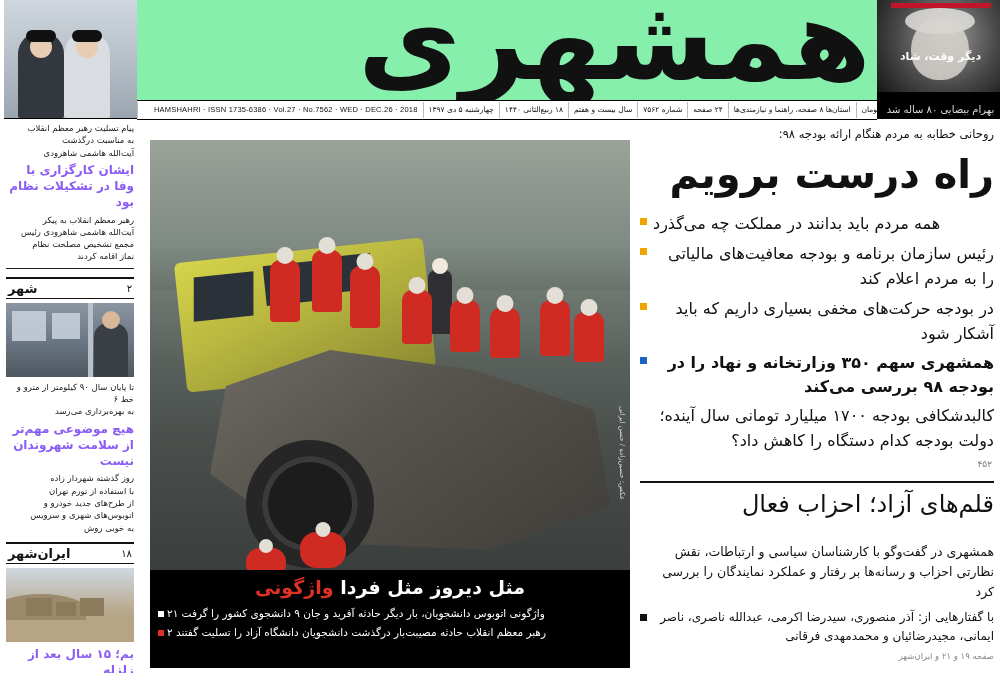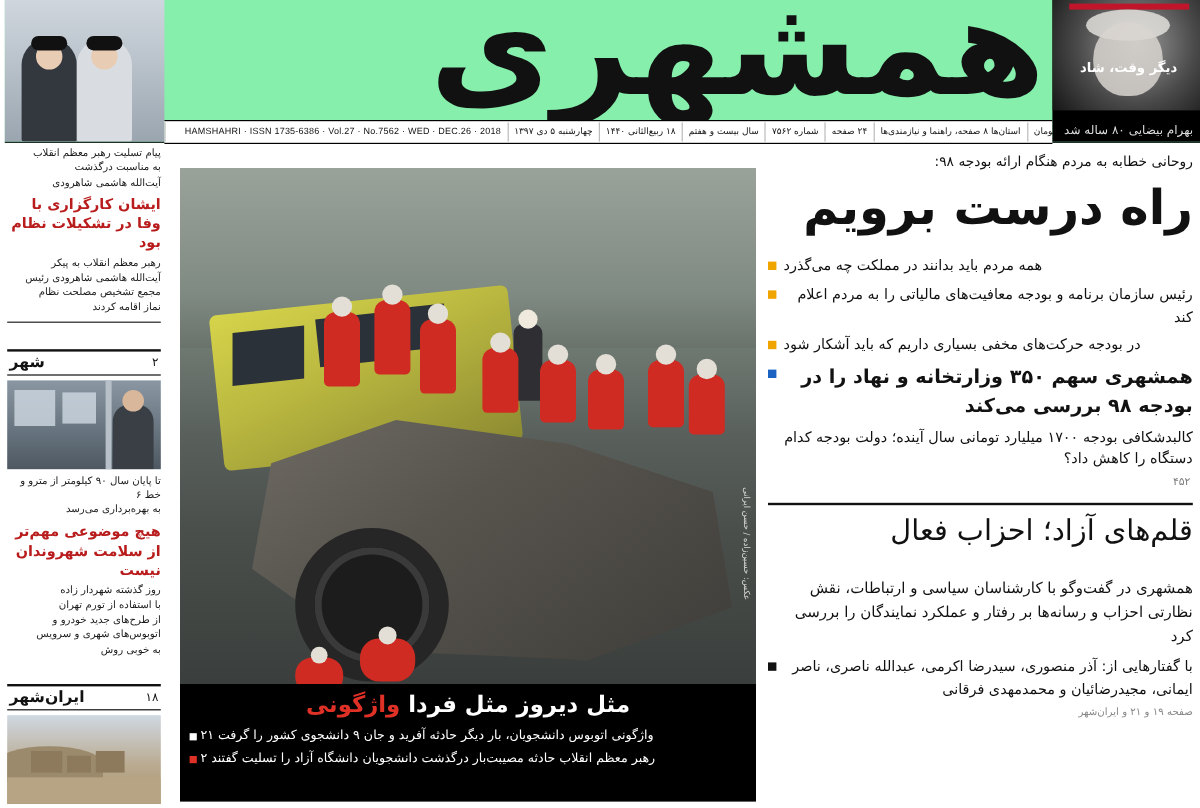--- a/index.html
+++ b/index.html
@@ -170,26 +170,26 @@
   }
 
   
   .sidebar {
     position: absolute;
     top: 122px;
     left: 6px;
     width: 128px;
     height: 545px;
   }
-  .side-block { margin-bottom: 22px; }
+  .side-block { margin-bottom: 8px; }
   .side-text { font-size: 8.5px; line-height: 1.45; color: #1a1a1a; text-align: right; }
   .side-head {
     font-size: 12px;
     font-weight: bold;
-    color: #b91c1c;
+    color: #8b5cf6;
     text-align: right;
     line-height: 1.35;
     margin: 3px 0;
   }
   .side-rule {
     border-top: 1px solid #222;
     margin: 5px 0 4px 0;
   }
   .side-tag {
     display: flex;
@@ -383,21 +383,21 @@
     line-height: 1.28;
     letter-spacing: -1px;
     margin: 2px 0 12px 0;
   }
   .bullets { margin-top: 4px; }
   .bullet {
     display: flex;
     flex-direction: row-reverse;
     align-items: flex-start;
     gap: 6px;
-    font-size: 12px;
+    font-size: 16px;
     line-height: 1.55;
     color: #111;
     margin-bottom: 5px;
   }
   .bullet .sq {
     width: 7px; height: 7px; background: #f0a400; margin-top: 6px; flex: none;
   }
   .bullet.blue .sq { background: #1a63c0; }
   .bullet.big { font-size: 16px; font-weight: bold; line-height: 1.5; }
   .pagenote {

